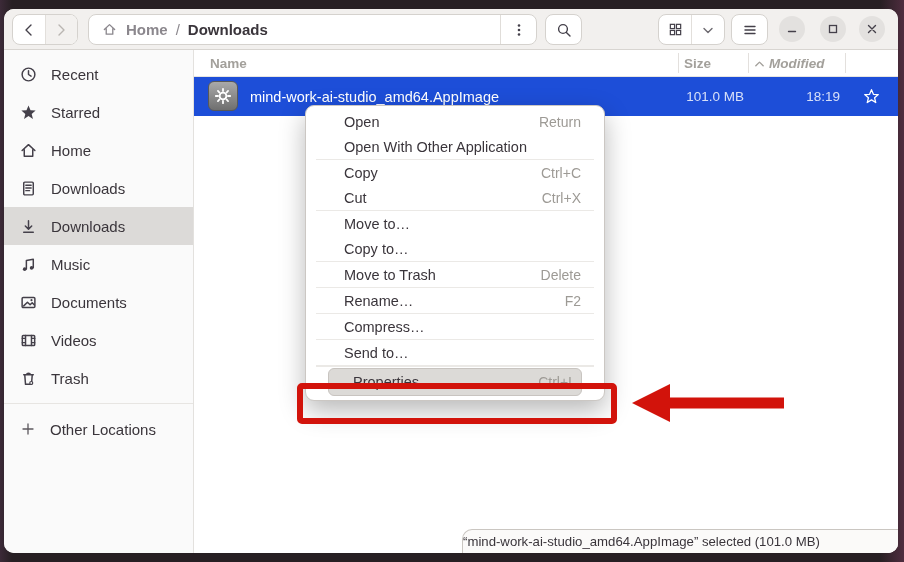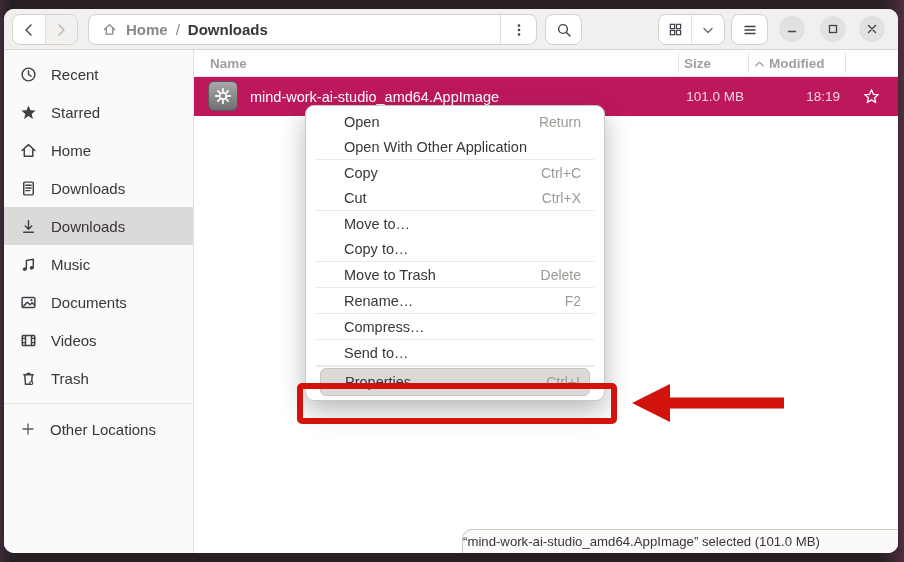--- a/index.html
+++ b/index.html
@@ -61,24 +61,24 @@
     height: 38px; display: flex; align-items: center; gap: 14px;
     padding-left: 16px; font-size: 15px; color: #3a353b;
   }
   .side-item.selected { background: #dcdad8; }
   .side-sep { height: 1px; background: #e7e5e2; margin: 6px 0; }
   
   .main { position: absolute; top: 41px; left: 190px; right: 0; bottom: 0; background: #fff; }
   .cols { position: relative; height: 27px; border-bottom: 1px solid #e7e5e2; }
   .col-label { position: absolute; top: 0; height: 27px; display: flex; align-items: center; gap: 4px;
                font-size: 13.5px; font-weight: bold; color: #a3a09b; }
-  .col-name { left: 16px; } .col-size { left: 490px; justify-content: center; } .col-mod { left: 560px; }
+  .col-name { left: 16px; } .col-size { left: 490px; justify-content: center; } .col-mod { left: 560px; font-style: italic; }
   .col-div { position: absolute; top: 3px; bottom: 3px; width: 1px; background: #e3e0dd; }
   .filerow {
-    position: relative; height: 39px; background: #be185d; color: #fff;
+    position: relative; height: 39px; background: #1d4ed8; color: #fff;
   }
   .file-icon {
     position: absolute; left: 14px; top: 4px; width: 30px; height: 30px; border-radius: 6px;
     background: linear-gradient(180deg, #a9a9a9, #6f6f6f); border: 1px solid #585858;
     display: flex; align-items: center; justify-content: center;
   }
   .file-name { position: absolute; left: 56px; top: 0; height: 39px; display: flex; align-items: center; font-size: 14.5px; }
   .file-size { position: absolute; left: 484px; width: 66px; top: 0; height: 39px; display: flex; align-items: center; justify-content: flex-end; font-size: 13.5px; color: rgba(255,255,255,0.82); }
   .file-mod  { position: absolute; left: 554px; width: 92px; top: 0; height: 39px; display: flex; align-items: center; justify-content: flex-end; font-size: 13.5px; color: rgba(255,255,255,0.82); }
   .file-star { position: absolute; left: 651px; right: 0; top: 0; height: 39px; display: flex; align-items: center; justify-content: center; }
@@ -88,21 +88,21 @@
     background: #fff; border: 1px solid #cbc7c3; border-radius: 9px;
     box-shadow: 0 10px 26px rgba(0,0,0,0.28);
     padding: 3px 10px; z-index: 5;
   }
   .mi {
     height: 25px; display: flex; align-items: center; justify-content: space-between;
     padding: 0 13px 0 28px; font-size: 14.5px; color: #3a353b;
   }
   .mi .sc { color: #9d9a95; font-size: 14px; }
   .mi.hovered {
-    height: 28px; margin: 1px 4px; background: #dcdad7;
+    height: 28px; margin: 1px 12px; background: #dcdad7;
     border: 1px solid #c8c4c0; border-radius: 6px; padding: 0 9px 0 24px;
   }
   .msep { height: 1px; background: #ebe9e6; }
   
   .ann-rect {
     position: absolute; left: 293px; top: 374px; width: 320px; height: 41px;
     border: 6px solid #d2130b; border-radius: 5px; z-index: 6; pointer-events: none;
   }
   .ann-arrow { position: absolute; left: 620px; top: 372px; z-index: 6; pointer-events: none; }
   

